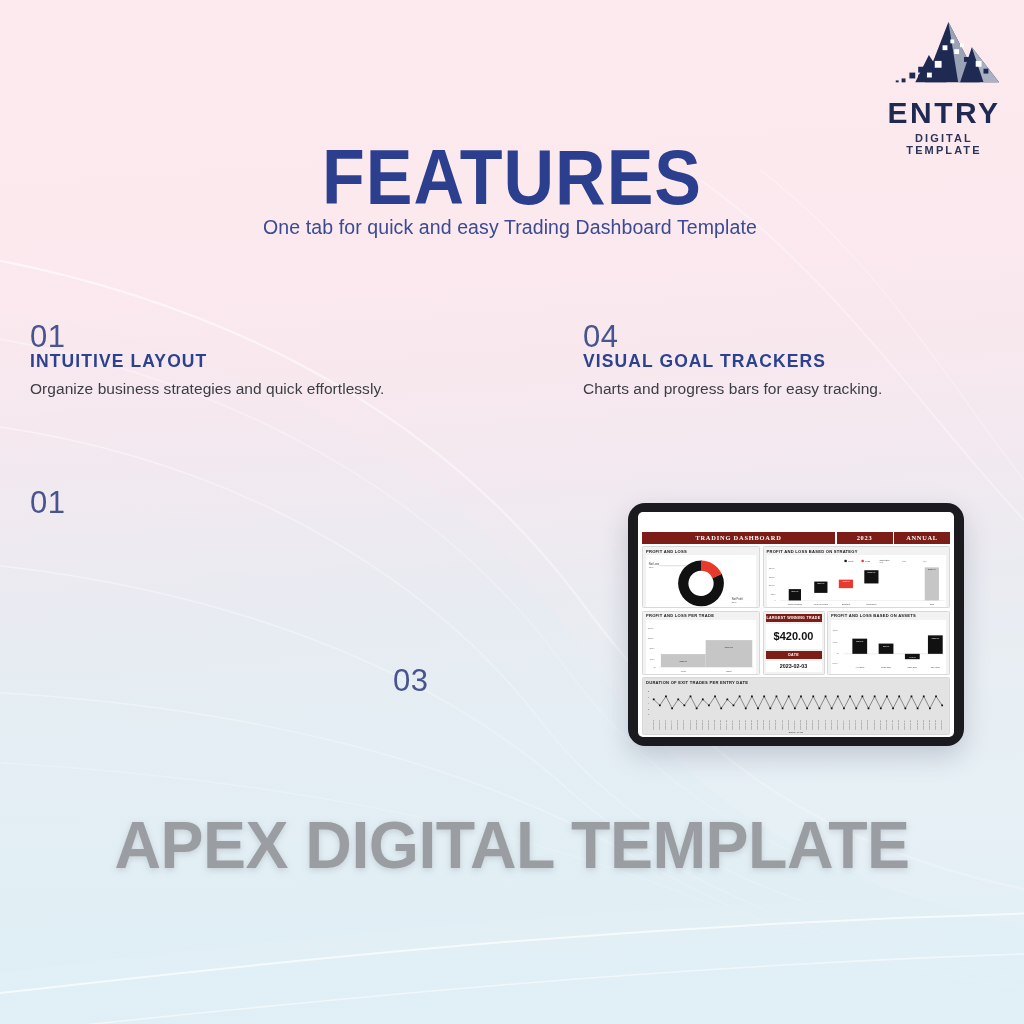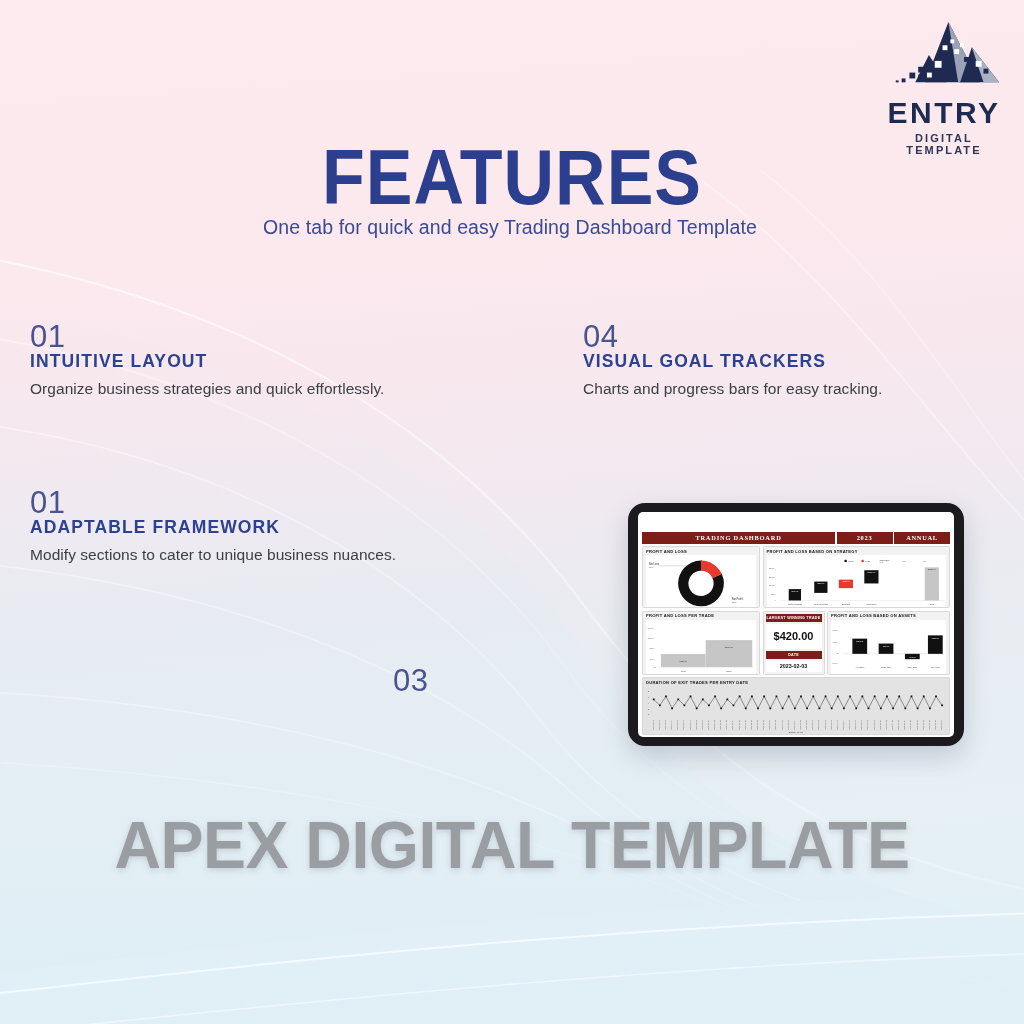--- a/index.html
+++ b/index.html
@@ -234,24 +234,20 @@
   <div class="feature" id="feature-04">
     <div class="f-num">04</div>
     <div class="f-body">
       <div class="f-title">VISUAL GOAL TRACKERS</div>
       <div class="f-desc">Charts and progress bars for easy tracking.</div>
     </div>
   </div>
 
   <div class="feature" id="feature-02">
     <div class="f-num">01</div>
-    <div class="f-body">
-      <div class="f-title">ADAPTABLE FRAMEWORK</div>
-      <div class="f-desc">Modify sections to cater to unique business nuances.</div>
-    </div>
   </div>
 
   <div class="feature" id="feature-03">
     <div class="f-num">03</div>
   </div>
 
   <div class="tablet">
     <div class="tablet-screen">
 
       <div class="dash-head">

